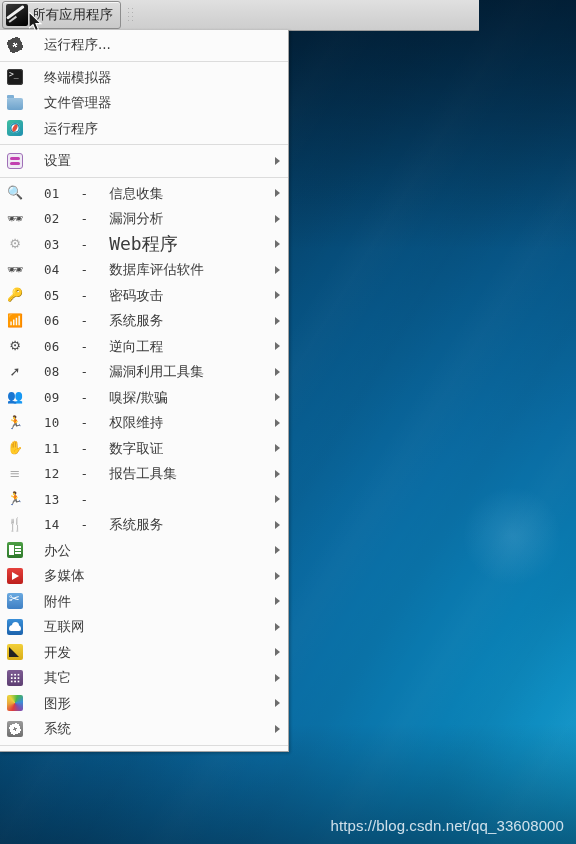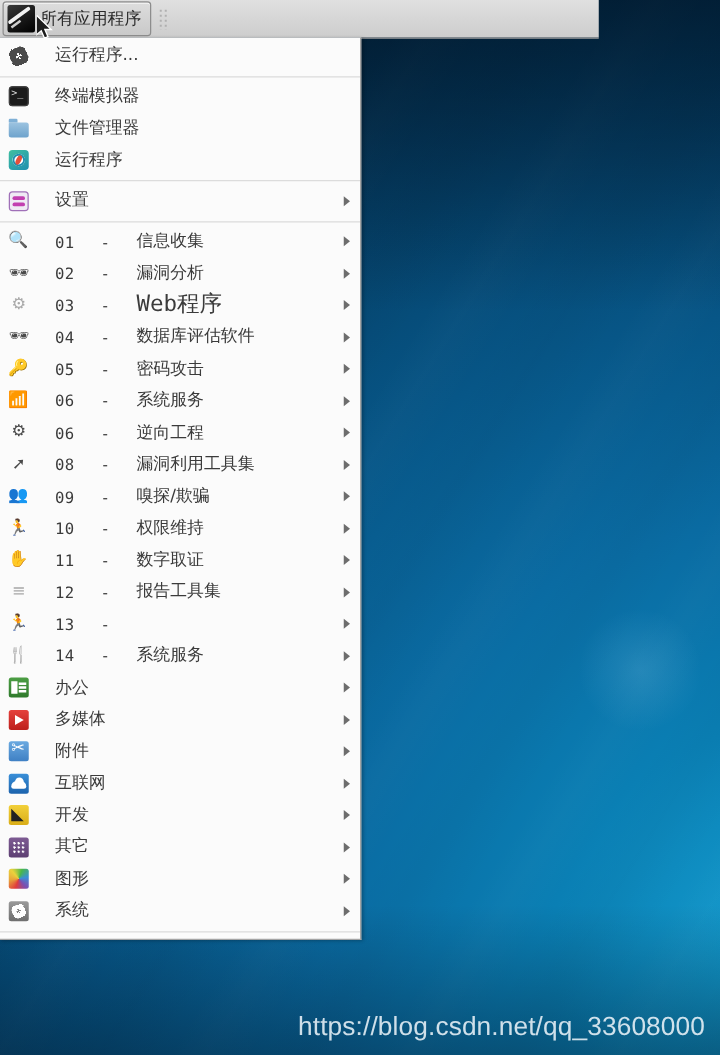--- a/index.html
+++ b/index.html
@@ -33,21 +33,21 @@
   }
   #desktop .botdark {
     position: absolute; left:0; bottom:0; width:100%; height:120px;
     background: linear-gradient(0deg, rgba(0,10,22,0.35), rgba(0,10,22,0) 100%);
   }
 
   
   #watermark {
     position: absolute; right: 12px; bottom: 10px;
     font-family: "Liberation Sans", sans-serif;
-    font-size: 21px; color: rgba(235,242,248,0.88);
+    font-size: 15px; color: rgba(235,242,248,0.88);
     letter-spacing: 0.1px; white-space: nowrap;
   }
 
   
   #panel {
     position: absolute; left: 0; top: 0; width: 479px; height: 31px;
     background: linear-gradient(180deg,#e0e0e0 0%, #d6d6d6 50%, #cdcdcd 100%);
     border-bottom: 1px solid #9a9a9a;
     display: flex; align-items: center;
   }

